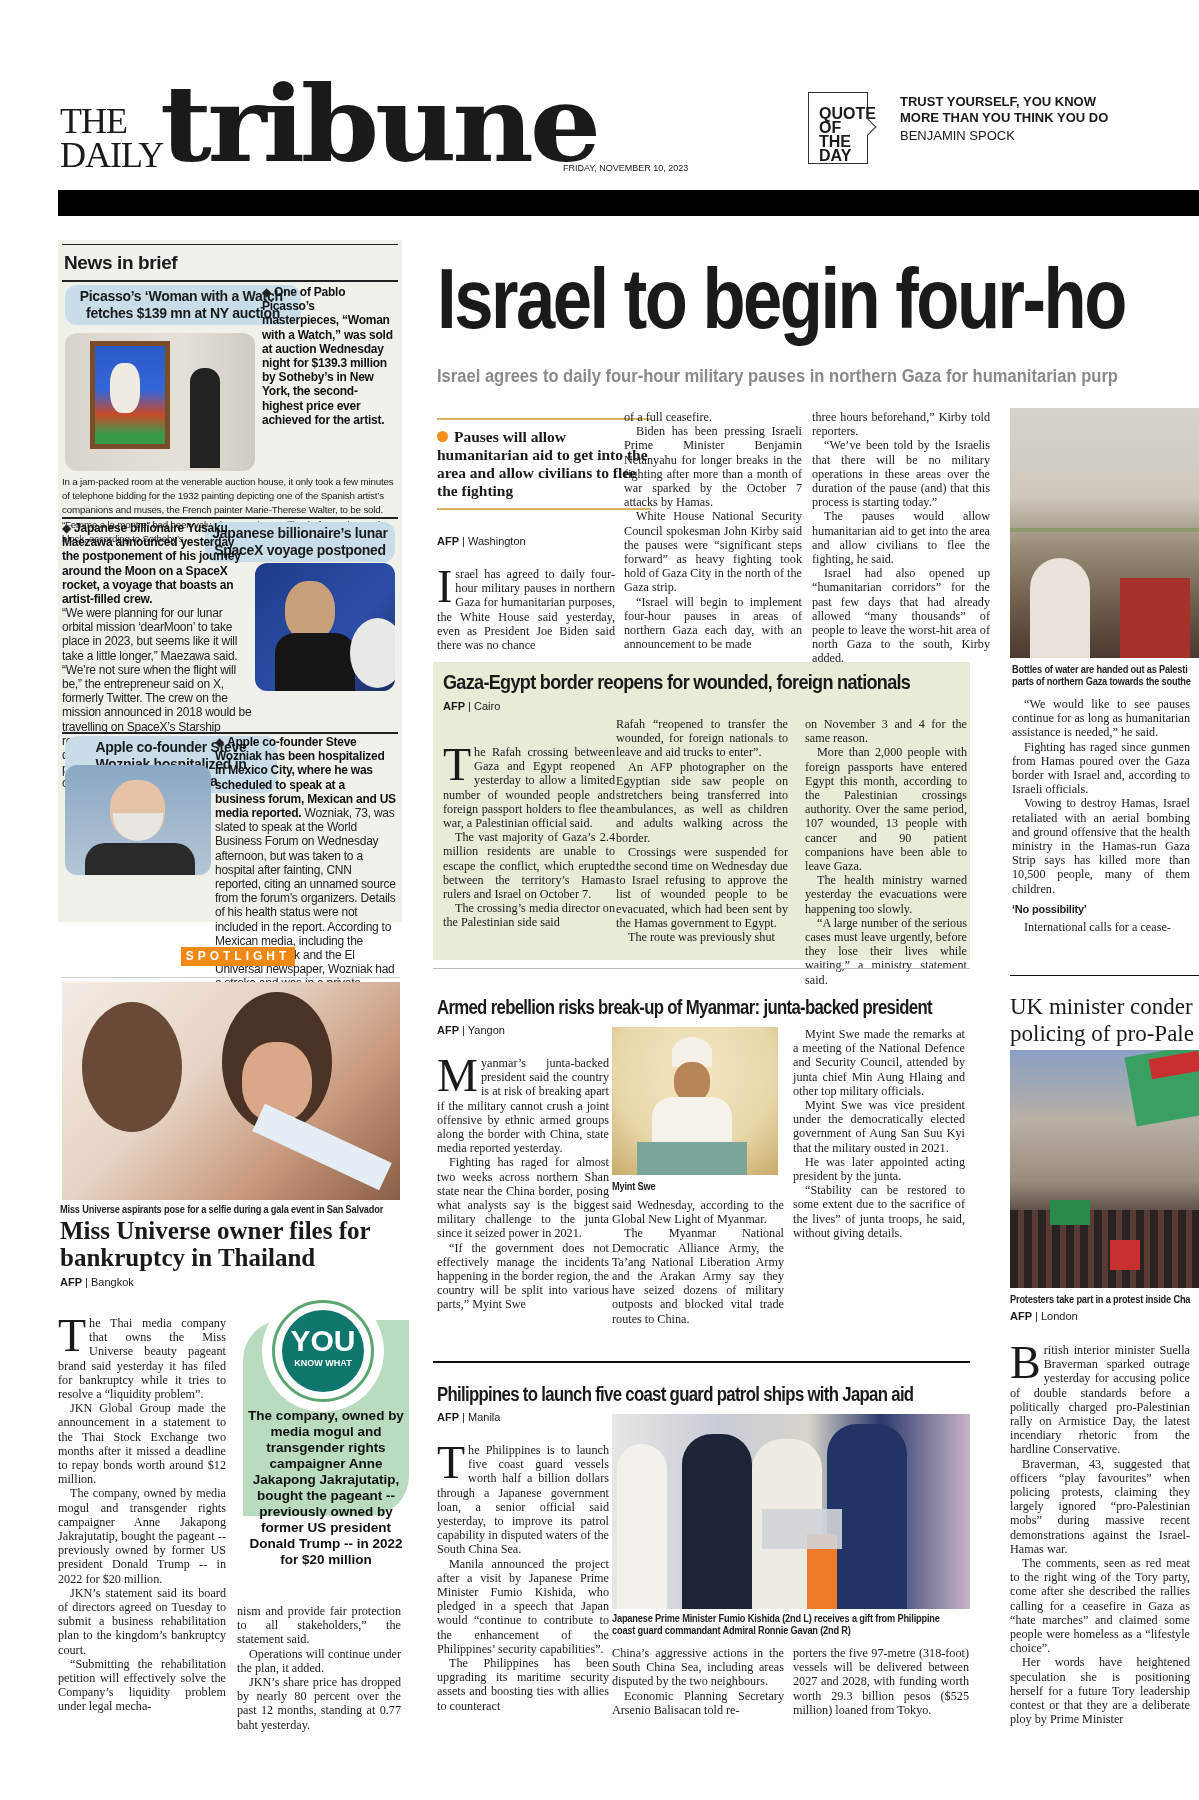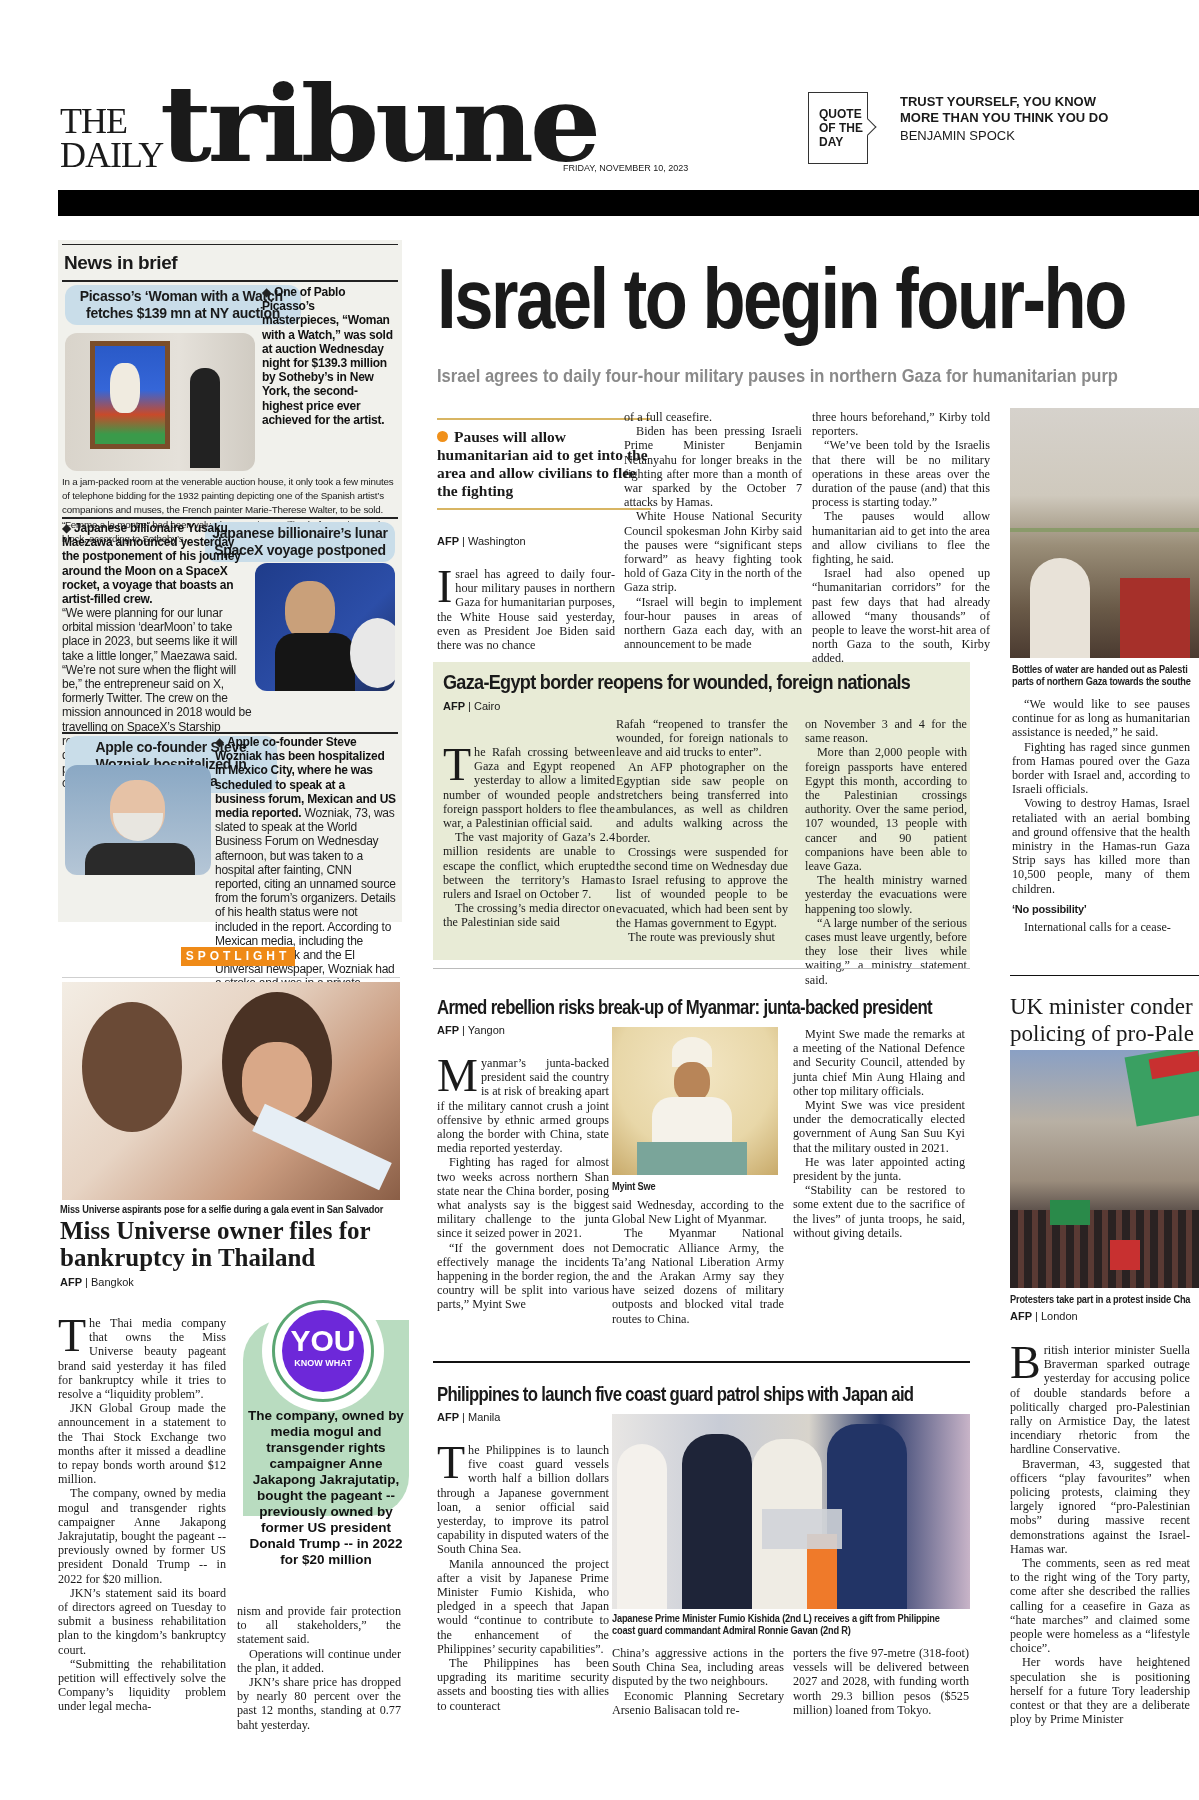--- a/index.html
+++ b/index.html
@@ -7,21 +7,21 @@
   body { position: relative; font-family: "Liberation Serif", serif; color: #1a1a1a; }
   .abs { position: absolute; }
   .sans { font-family: "Liberation Sans", sans-serif; }
   .serif { font-family: "Liberation Serif", serif; }
   .cond { font-family: "Liberation Sans", sans-serif; font-stretch: condensed; letter-spacing: -0.02em; }
 
   
   .mast-the { left: 60px; top: 104px; font-family: "Liberation Serif", serif; font-size: 36px; line-height: 34px; letter-spacing: -1px; }
   .mast-tribune { left: 160px; top: 70px; font-family: "DejaVu Serif", serif; font-weight: bold; font-size: 104px; line-height: 110px; letter-spacing: -4px; transform: scaleX(1.08); transform-origin: left; }
   .mast-date { left: 563px; top: 163px; font-size: 9px; font-weight: normal; letter-spacing: 0; }
-  .quote-box { left: 808px; top: 92px; width: 60px; height: 72px; border: 1.5px solid #333; padding: 14px 0 0 10px; font-size: 12px; font-weight: bold; line-height: 14px; }
+  .quote-box { left: 808px; top: 92px; width: 60px; height: 72px; border: 1.5px solid #333; padding: 14px 0 0 10px; font-size: 16px; font-weight: bold; line-height: 14px; }
   .quote-box::after { content: ""; position: absolute; right: -7px; top: 28px; width: 11px; height: 11px; background: #fff; border-right: 1.5px solid #333; border-top: 1.5px solid #333; transform: rotate(45deg); }
   .quote-text { left: 900px; top: 94px; font-size: 13px; font-weight: bold; line-height: 16px; }
   .quote-author { left: 900px; top: 128px; font-size: 13px; line-height: 16px; }
   .black-bar { left: 58px; top: 190px; width: 1141px; height: 26px; background: #000; }
 
   
   .nib { left: 58px; top: 240px; width: 344px; height: 682px; background: #f1f1ec; }
   .nib-title { left: 64px; top: 252px; font-size: 19px; font-weight: bold; }
   .nib-rule { height: 2px; background: #222; }
   .pill { background: #c9dde9; border-radius: 12px; font-size: 14px; font-weight: bold; line-height: 17px; text-align: center; padding: 3px 4px; }
@@ -48,21 +48,21 @@
   .pull { left: 437px; top: 418px; width: 214px; }
   .pull-rule { height: 2px; background: #d8b563; }
   .pull-text { font-size: 15.5px; font-weight: bold; line-height: 18px; padding: 8px 0; }
   .dot { display: inline-block; width: 11px; height: 11px; border-radius: 50%; background: #f0901a; margin-right: 6px; }
 
   .gaza-box { left: 433px; top: 662px; width: 537px; height: 298px; background: #e8ebd6; }
 
   .ykw { left: 243px; top: 1320px; width: 166px; height: 196px; background: #b9dcc0; border-radius: 40px 0 40px 0; }
   .ykw-circle { left: 262px; top: 1290px; width: 122px; height: 122px; border-radius: 50%; background: #fff; }
   .ykw-inner { left: 272px; top: 1300px; width: 102px; height: 102px; border-radius: 50%; border: 3px solid #5aa672; }
-  .ykw-core { left: 282px; top: 1310px; width: 82px; height: 82px; border-radius: 50%; background: #6d28d9; color: #fff; text-align: center; }
+  .ykw-core { left: 282px; top: 1310px; width: 82px; height: 82px; border-radius: 50%; background: #0f766e; color: #fff; text-align: center; }
   .ykw-text { left: 243px; top: 1408px; width: 166px; text-align: center; font-size: 13.5px; font-weight: bold; line-height: 16px; color: #111; }
 
   .hrule { height: 2px; background: #111; }
 </style>
 </head>
 <body>
 
 <div class="abs mast-the">
   <div>THE</div>
   <div>DAILY</div>

